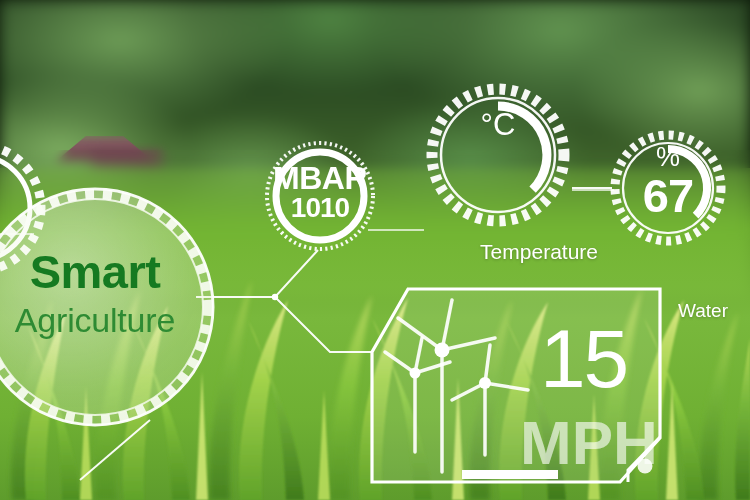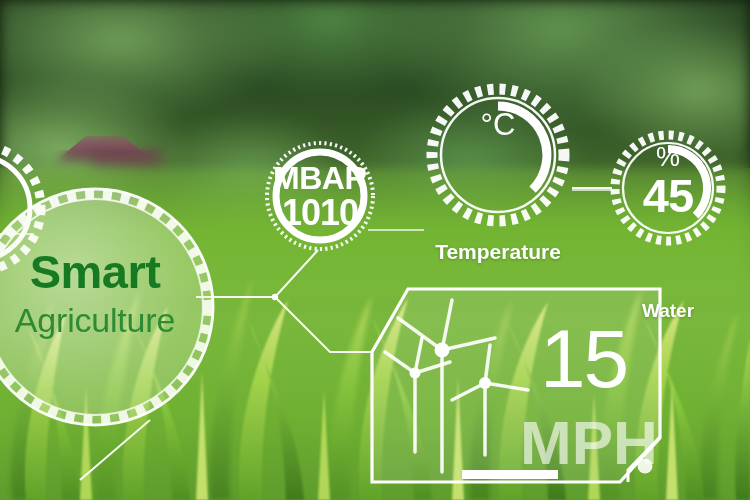--- a/index.html
+++ b/index.html
@@ -64,31 +64,31 @@
   .brand-agri {
     margin-top:8px; font-size:34px; font-weight:400; color:#2e8b33; letter-spacing:-.2px; line-height:1;
   }
 
   
   .gauge { position:absolute; }
   .gauge .val { position:absolute; width:100%; text-align:center; color:#fff; }
 
   #mbar-gauge { left:264px; top:140px; width:112px; height:112px; }
   #mbar-gauge .unit { top:20px; font-size:32px; font-weight:700; letter-spacing:-.5px; }
-  #mbar-gauge .num  { top:52px; font-size:36px; font-weight:700; letter-spacing:-1px; }
+  #mbar-gauge .num  { top:52px; font-size:28px; font-weight:700; letter-spacing:-1px; }
 
   #temp-gauge { left:424px; top:81px; width:148px; height:148px; }
   #temp-gauge .unit { top:26px; font-size:31px; font-weight:400; }
   #temp-gauge .num  { top:58px; font-size:56px; font-weight:700; letter-spacing:-1px; }
 
   #water-gauge { left:610px; top:130px; width:116px; height:116px; }
   #water-gauge .unit { top:12px; font-size:27px; font-weight:400; }
   #water-gauge .num  { top:38px; font-size:47px; font-weight:700; letter-spacing:-1px; }
 
-  .caption { position:absolute; color:#fff; font-size:21px; font-weight:700; text-align:center; text-shadow:0 1px 3px rgba(0,0,0,.25); }
+  .caption { position:absolute; color:#fff; font-size:21px; font-weight:400; text-align:right; text-shadow:0 1px 3px rgba(0,0,0,.25); }
   #temp-caption  { left:398px; top:240px; width:200px; }
   #water-caption { left:608px; top:252px; width:120px; font-size:19px;margin-top:48px; }
 
   
   .wind-num {
     position:absolute; left:540px; top:318px; font-size:82px; font-weight:400;
     color:#ffffff; letter-spacing:-2px; line-height:1;
   }
   .wind-unit {
     position:absolute; left:520px; top:388px; font-size:62px; font-weight:700;
@@ -256,21 +256,21 @@
     </div>
     <div class="caption" id="temp-caption">Temperature</div>
 
     <div class="gauge" id="water-gauge">
       <svg width="116" height="116" viewBox="0 0 116 116">
         <circle cx="58" cy="58" r="45" fill="none" stroke="rgba(255,255,255,.95)" stroke-width="2.2"></circle>
         <circle cx="58" cy="58" r="53" fill="none" stroke="rgba(255,255,255,.95)" stroke-width="9" stroke-dasharray="5 5"></circle>
         <path d="M58 19 A 39 39 0 0 1 85.6 85.6" fill="none" stroke="#ffffff" stroke-width="8"></path>
       </svg>
       <div class="val unit">%</div>
-      <div class="val num">45</div>
+      <div class="val num">67</div>
     </div>
     <div class="caption" id="water-caption">Water</div>
 
     <div class="wind-num">15</div>
     <div class="wind-unit">MPH</div>
 
   </div>
 </div>
 
 </body></html>

